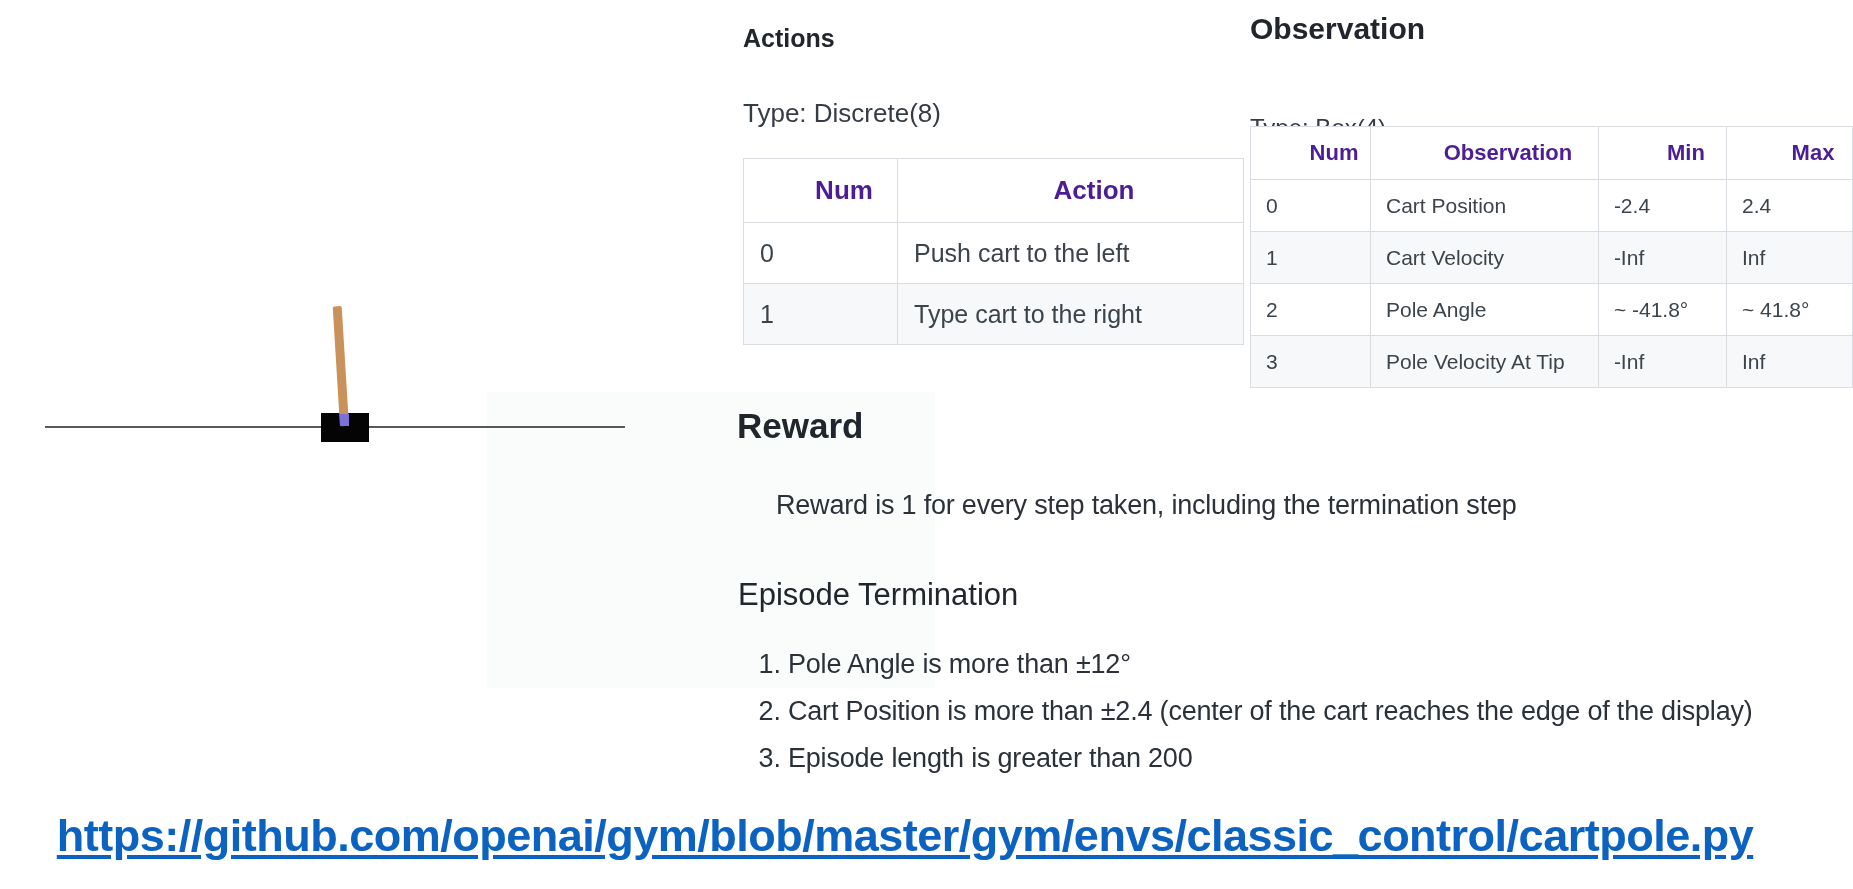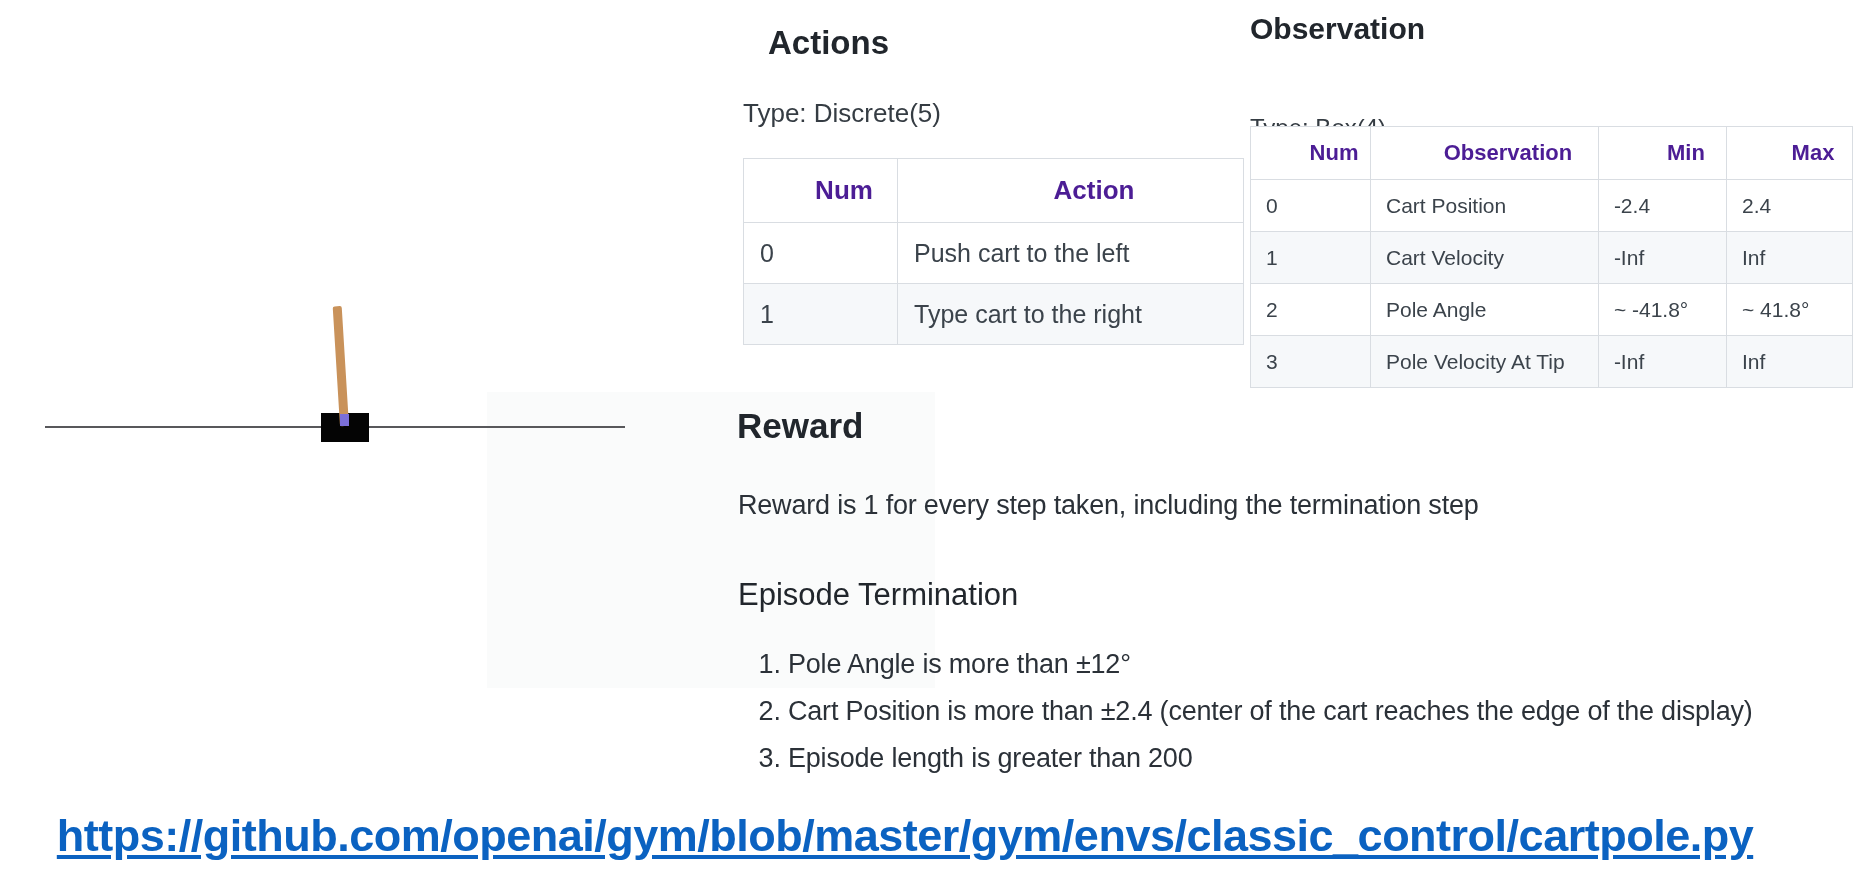--- a/index.html
+++ b/index.html
@@ -14,21 +14,21 @@
   .abs { position: absolute; }
 
   
   .track { height: 2px; background: #58585b; }
   .cart  { background: #040404; }
   .pole  { background: #c9925a; border-radius: 2px;
            transform: rotate(-3.5deg); transform-origin: 50% 100%; }
   .axle  { background: #7b6fd8; }
 
   
-  .h-actions      { font-size: 33px; font-weight: bold; color: #21262c; margin-left: 25px; }
+  .h-actions      { font-size: 25px; font-weight: bold; color: #21262c; }
   .h-observation  { font-size: 30px; font-weight: bold; color: #21262c; }
   .h-reward       { font-size: 35px; font-weight: bold; color: #21262c; }
   .h-termination  { font-size: 31px; font-weight: normal; color: #21262c; }
   .type-label-lg  { font-size: 26px; color: #353c43; }
   .type-label-sm  { font-size: 24px; color: #353c43; margin-top: 40px; }
   .body-text      { font-size: 27px; color: #2b3138; letter-spacing: -0.2px; }
 
   
   table.tbl { border-collapse: collapse; background: #ffffff; }
   .tbl th, .tbl td { border: 1px solid #d9dde2; }
@@ -73,21 +73,21 @@
 <div class="abs paste-bg" style="left:487px; top:392px; width:448px; height:296px;"></div>
 
 <div class="abs" style="left:0; top:0; width:700px; height:500px;">
   <div class="abs track" style="left: 45px; top: 426px; width: 580px; background-color: rgb(88, 88, 91);"></div>
   <div class="abs cart" style="left: 321px; top: 413px; width: 48px; height: 29px; z-index: 2; background-color: rgb(4, 4, 4);"></div>
   <div class="abs pole" style="left: 340px; top: 306px; width: 9px; height: 120px; z-index: 3; background-color: rgb(201, 146, 90);"></div>
   <div class="abs axle" style="left: 340px; top: 414px; width: 9px; height: 12px; z-index: 4; background-color: rgb(123, 111, 216);"></div>
 </div>
 
 <div class="abs h-actions" style="left:743px; top:24px;">Actions</div>
-<div class="abs type-label-lg" style="left:743px; top:98px;">Type: Discrete(5)</div>
+<div class="abs type-label-lg" style="left:743px; top:98px;">Type: Discrete(8)</div>
 
 <table class="abs tbl actions-tbl" style="left:743px; top:158px;">
   <thead>
     <tr>
       <th class="col-num">Num</th>
       <th class="col-act">Action</th>
     </tr>
   </thead>
   <tbody>
     <tr>
@@ -135,21 +135,21 @@
     <tr>
       <td>3</td>
       <td>Pole Velocity At Tip</td>
       <td>-Inf</td>
       <td>Inf</td>
     </tr>
   </tbody>
 </table>
 
 <div class="abs h-reward" style="left:737px; top:406px;">Reward</div>
-<div class="abs body-text" style="left:738px; top:490px;">Reward is 1 for every step taken, including the termination step</div>
+<div class="abs body-text" style="left:776px; top:490px;">Reward is 1 for every step taken, including the termination step</div>
 
 <div class="abs h-termination" style="left:738px; top:577px;">Episode Termination</div>
 <ol class="abs term-list" style="left:738px; top:648px; width:1100px;">
   <li>Pole Angle is more than ±12°</li>
   <li>Cart Position is more than ±2.4 (center of the cart reaches the edge of the display)</li>
   <li>Episode length is greater than 200</li>
 </ol>
 
 <div class="abs footer-link-wrap" style="left:0; top:810px;">
   <a class="footer-link" href="#" style="color: rgb(11, 98, 193);">https://github.com/openai/gym/blob/master/gym/envs/classic_control/cartpole.py</a>

